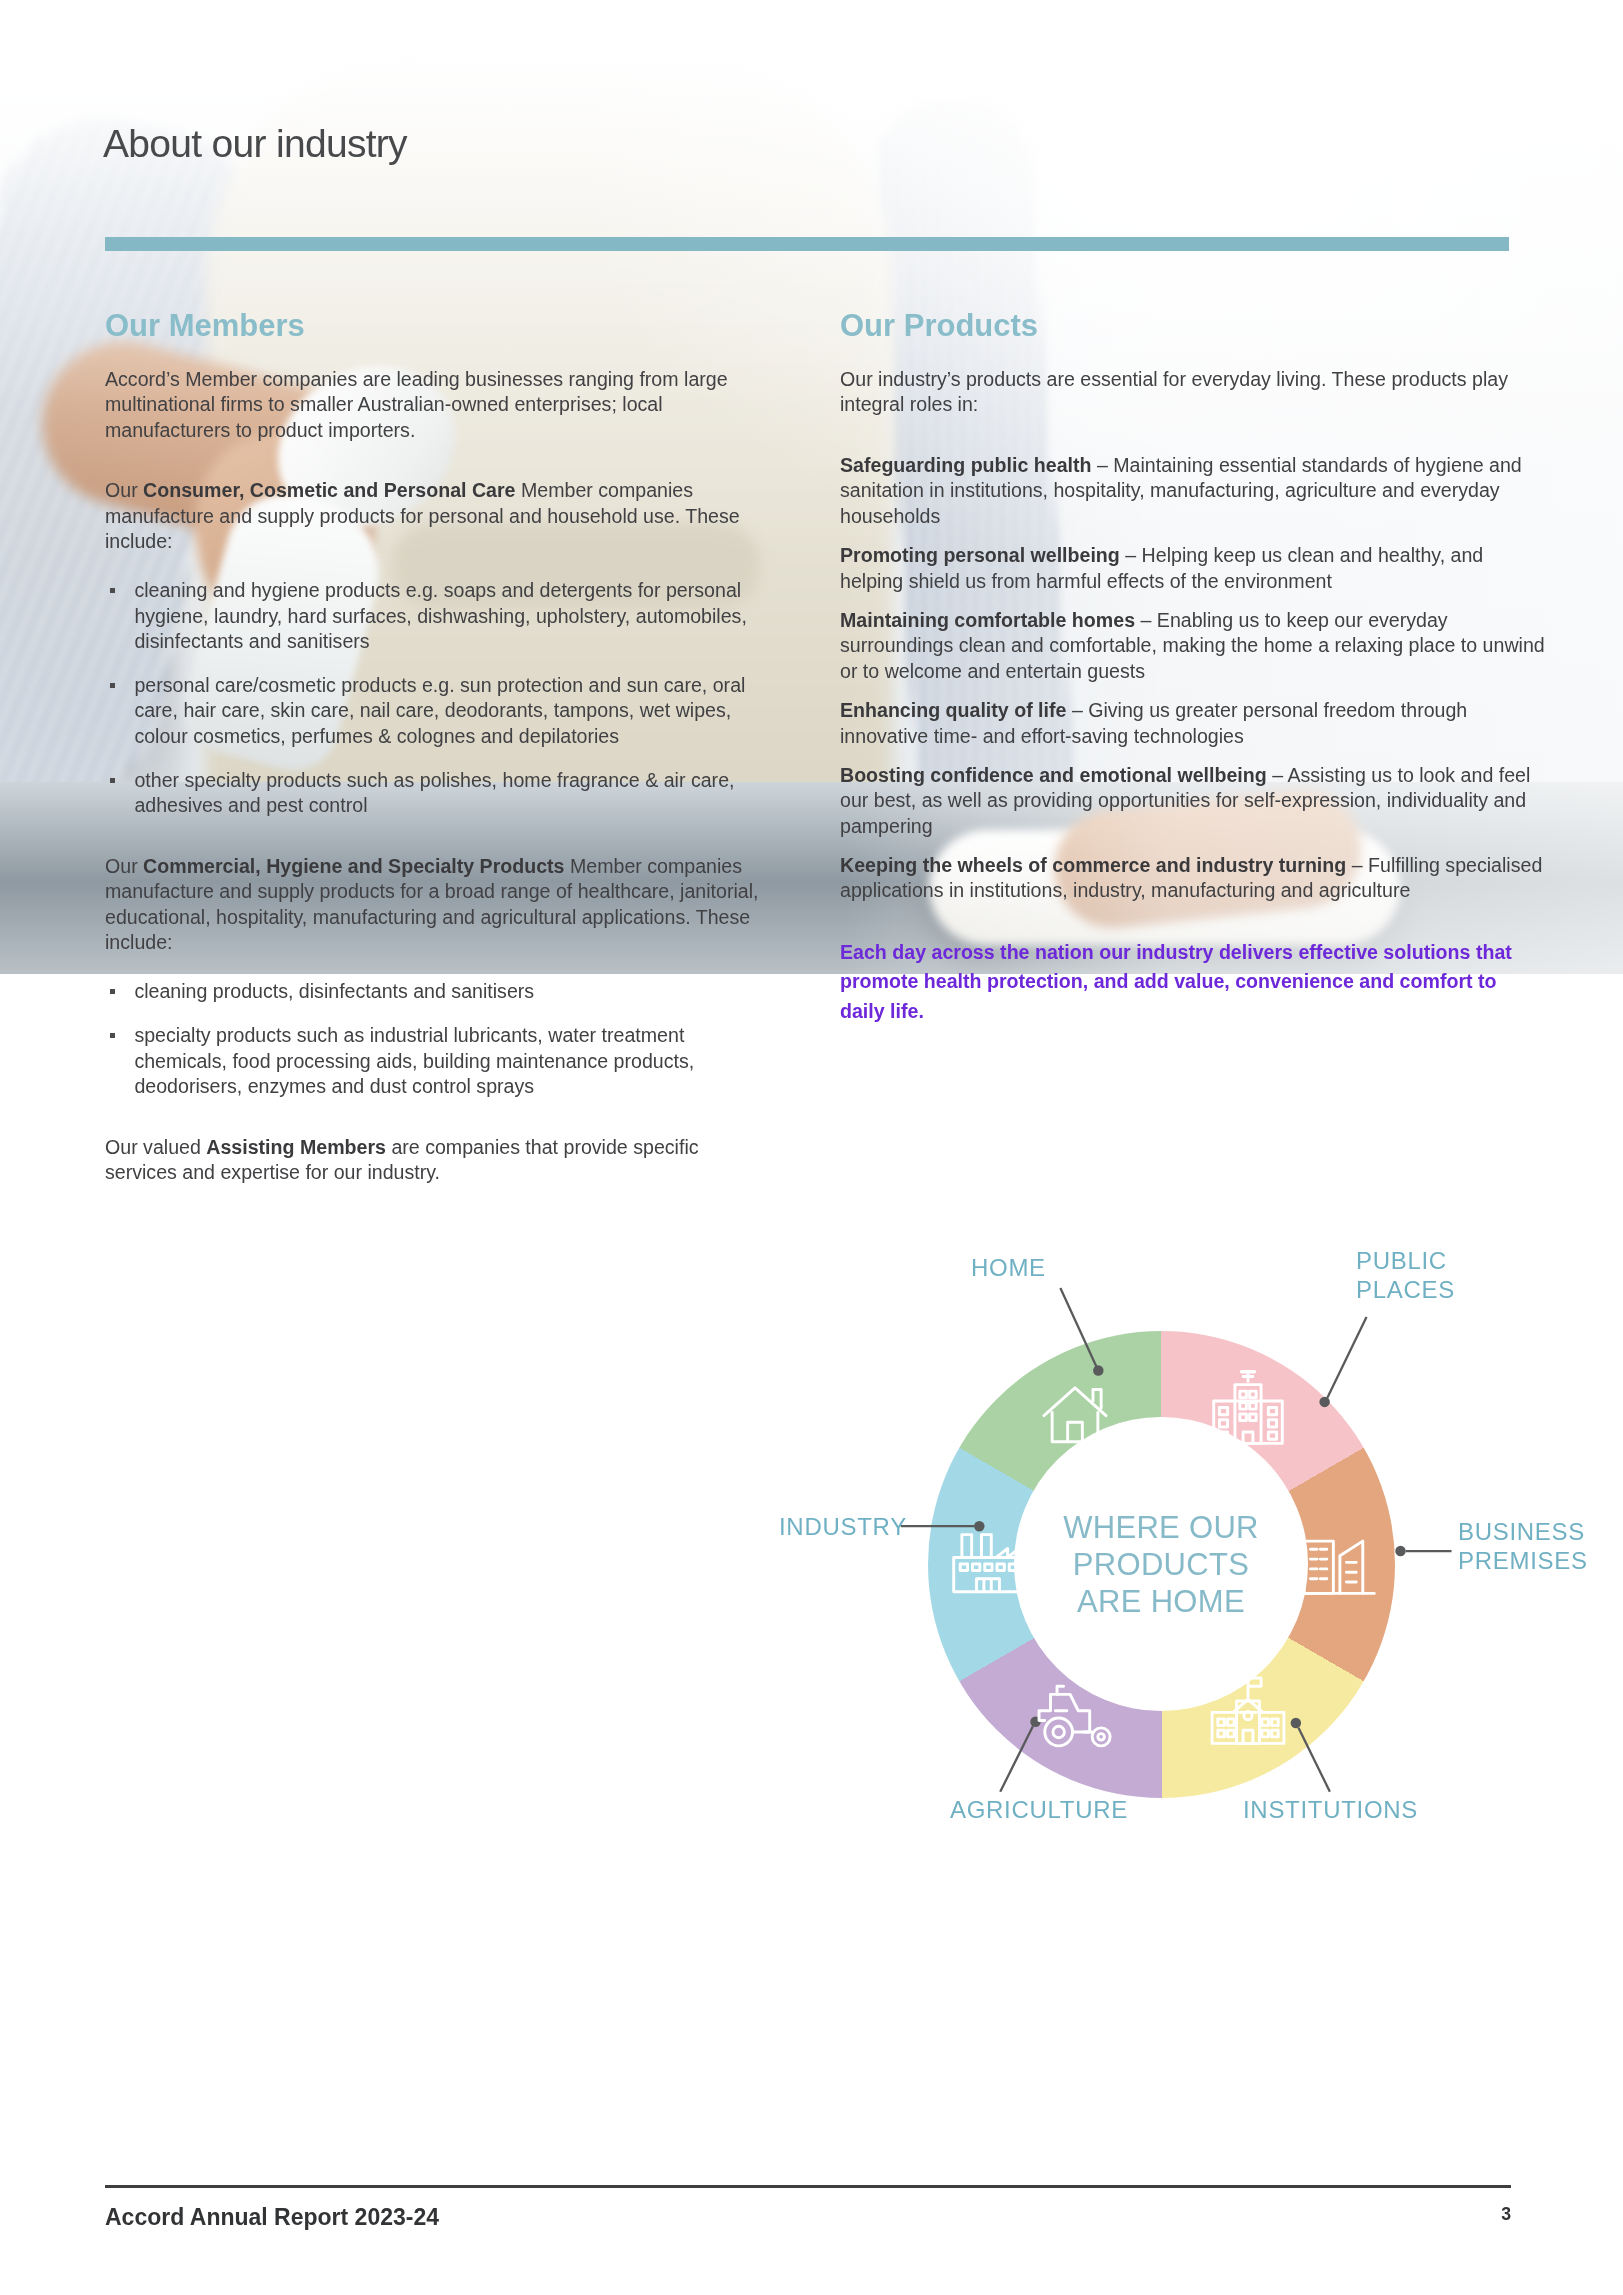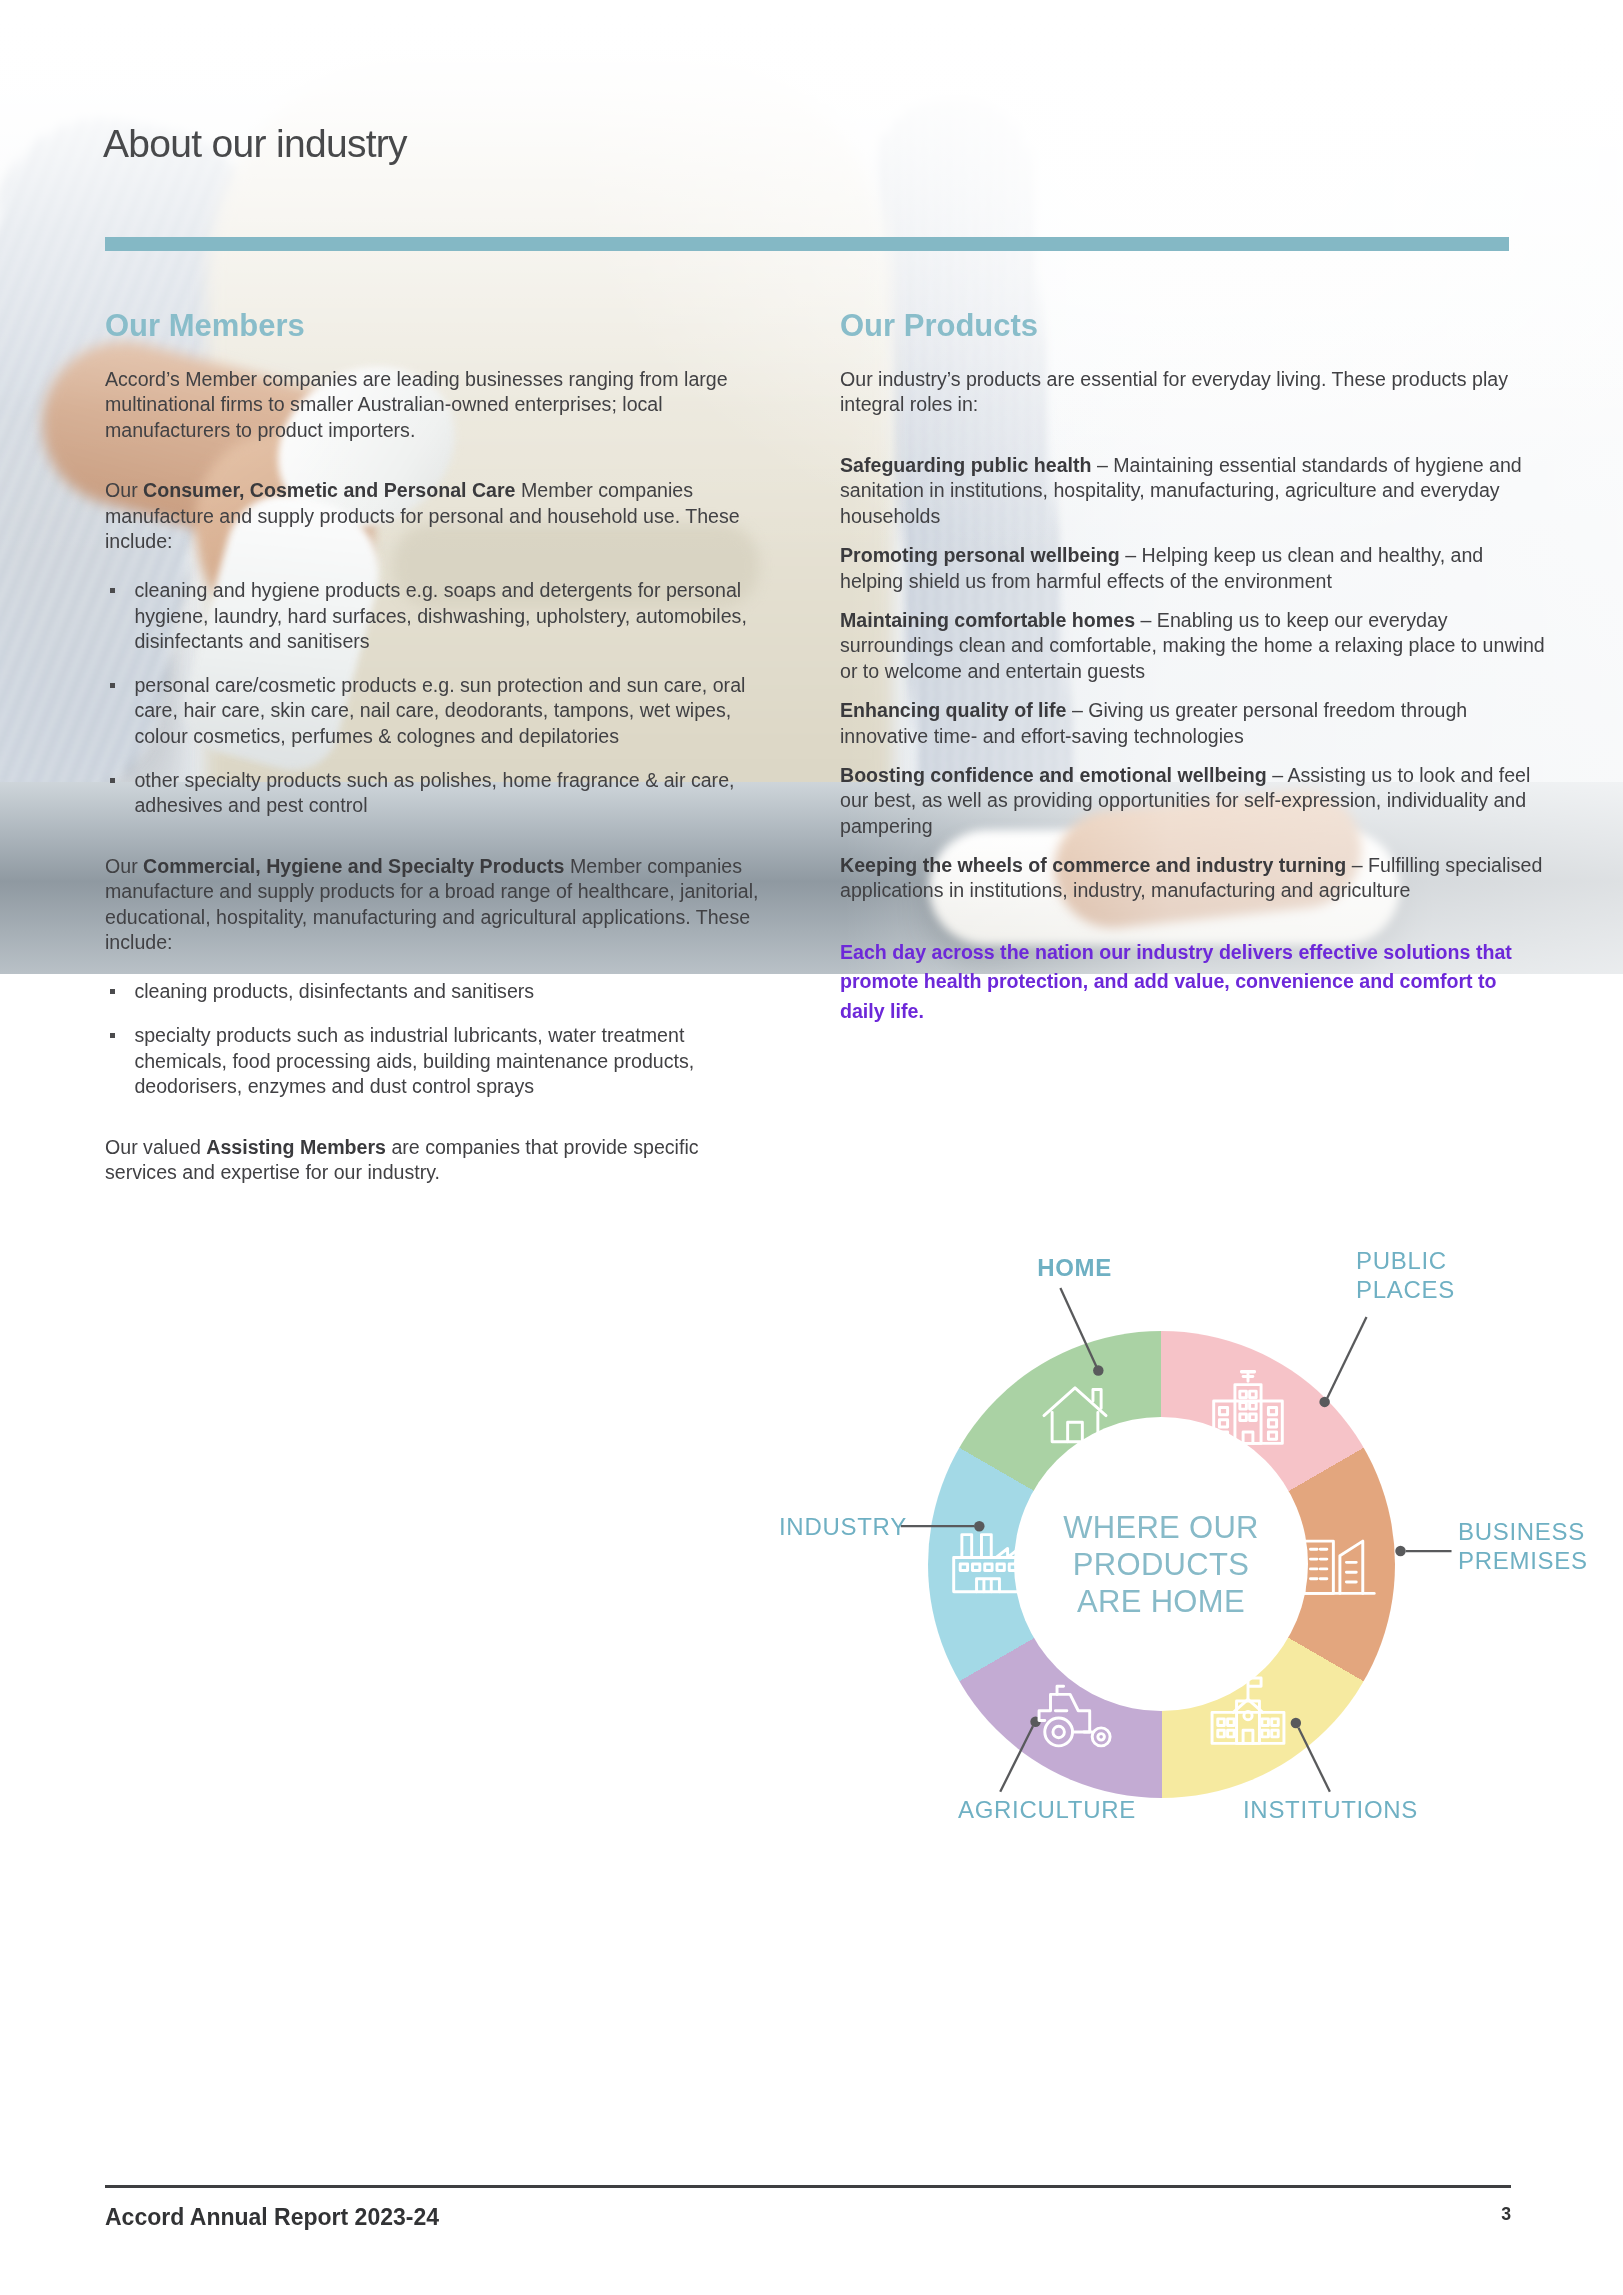--- a/index.html
+++ b/index.html
@@ -71,25 +71,25 @@
   .role{margin-bottom:13.7px !important;}
   .highlight{margin-top:34px !important;font-weight:700;color:#6d28d9;line-height:29.4px;}
 
   
   .diagram{position:absolute;left:720px;top:1224px;width:877px;height:641px;z-index:2;}
   .donut{position:absolute;left:208px;top:107px;width:467px;height:467px;border-radius:50%;}
   .donut-hole{position:absolute;left:294px;top:193px;width:294px;height:294px;border-radius:50%;
         background:#fff;display:flex;align-items:center;justify-content:center;text-align:center;}
   .center-text{color:#87bac8;font-size:31px;line-height:37px;letter-spacing:0.3px;}
   .seg-label{position:absolute;color:#6fb0c3;font-size:24px;line-height:29px;letter-spacing:0.7px;}
-  .lbl-home{left:274px;top:29.4px;width:118px;text-align:right;font-weight:bold;}
+  .lbl-home{left:251px;top:29.4px;width:118px;text-align:left;}
   .lbl-public{left:636px;top:21.6px;width:154px;}
   .lbl-business{left:738px;top:293px;width:196px;}
   .lbl-institutions{left:523px;top:571px;width:236px;}
-  .lbl-agriculture{left:238px;top:571px;width:203px;}
+  .lbl-agriculture{left:230px;top:571px;width:203px;}
   .lbl-industry{left:59px;top:288px;width:118px;text-align:right;}
   .leaders{position:absolute;left:0;top:0;width:877px;height:641px;}
   .seg-icon{position:absolute;width:98px;height:98px;}
   .ic-home{left:306px;top:141px;}
   .ic-public{left:479px;top:141px;}
   .ic-business{left:566px;top:291px;}
   .ic-institutions{left:479px;top:441px;}
   .ic-agriculture{left:306px;top:441px;}
   .ic-industry{left:219px;top:291px;}
   .seg-icon svg{stroke:#fff;fill:none;stroke-width:3.6;stroke-linecap:round;stroke-linejoin:round;}

